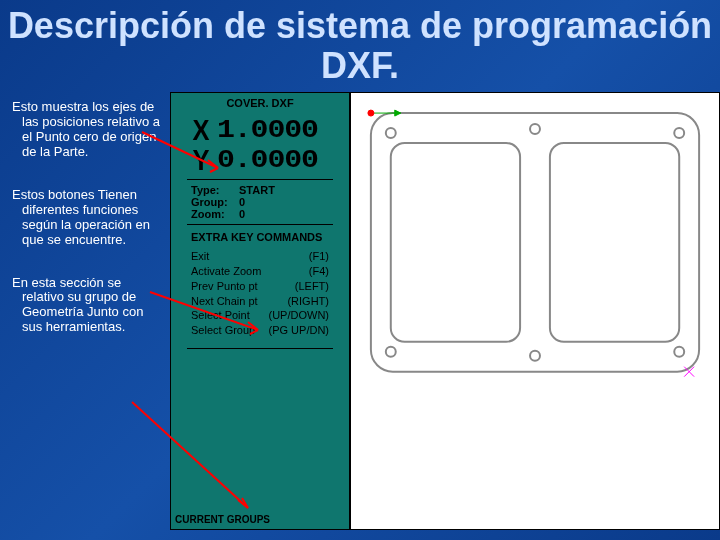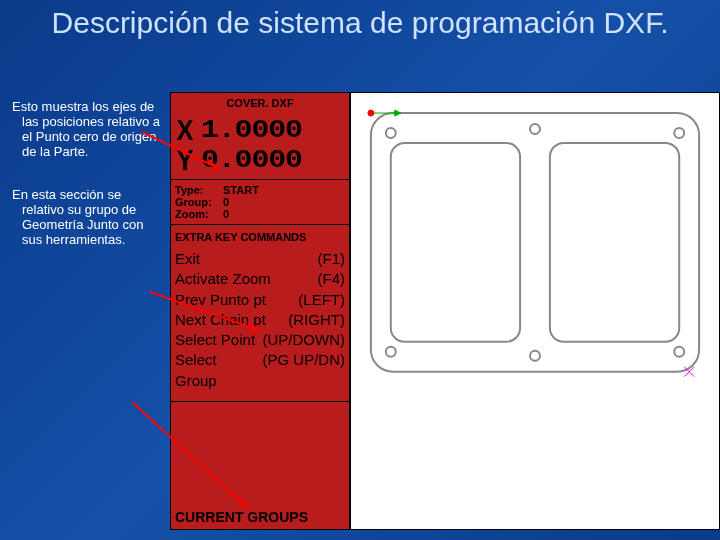--- a/index.html
+++ b/index.html
@@ -6,71 +6,71 @@
   body {
     width: 720px; height: 540px;
     background: linear-gradient(135deg, #0a3a8a 0%, #1550a8 50%, #0a3a8a 100%);
     font-family: Verdana, Arial, sans-serif;
     color: #fff;
     overflow: hidden;
     position: relative;
   }
   .title {
     text-align: center;
-    font-size: 30px;
-    font-weight: normal;
+    font-size: 36px;
+    font-weight: bold;
     color: #cfe2ff;
     padding: 6px 0 2px;
     line-height: 1.1;
   }
   .main {
     position: absolute;
     top: 92px; left: 0; right: 0; bottom: 0;
     display: flex;
   }
   .sidebar {
     width: 170px;
     padding: 8px 6px 8px 4px;
     font-size: 13px;
     color: #fff;
     line-height: 1.15;
   }
   .sidebar p { margin-bottom: 28px; text-indent: -10px; padding-left: 18px; }
   .panel {
-    background: #b91c1c;
+    background: #0f766e;
     color: #000;
     width: 180px;
     height: 438px;
     border: 1px solid #000;
     position: relative;
     font-family: "Arial", sans-serif;
     font-size: 11px;
-    padding: 2px 4px;
+    padding: 2px 20px;
   }
   .panel .filename { font-weight: bold; text-align: center; font-size: 11px; margin: 2px 0 6px; }
   .axis-row { display: flex; align-items: center; gap: 6px; height: 30px; }
   .axis-letter {
     font-family: "Arial Narrow", sans-serif;
     font-size: 30px; font-weight: bold; line-height: 1;
     width: 20px; text-align: center;
     transform: scaleX(0.85);
   }
   .axis-value {
     font-family: "Courier New", monospace;
     font-size: 26px; font-weight: bold; letter-spacing: -1px;
     transform: scaleX(1.15);
     transform-origin: left;
   }
   .divider { height: 1px; background: #000; margin: 4px -4px; }
   .info-line { font-weight: bold; font-size: 11px; display: flex; align-items: flex-end; }
   .info-line .lbl { width: 48px; }
   .section-head { font-weight: bold; font-size: 11px; margin-top: 6px; }
-  .cmd { font-size: 15px; display: flex; justify-content: space-between; line-height: 1.35; }
+  .cmd { font-size: 11px; display: flex; justify-content: space-between; line-height: 1.35; }
   .cmd span:last-child { font-weight: normal; }
-  .current-groups { position: absolute; bottom: 4px; left: 4px; font-weight: bold; font-size: 14px; }
+  .current-groups { position: absolute; bottom: 4px; left: 4px; font-weight: bold; font-size: 10px; }
   .canvas {
     flex: 1;
     background: #fff;
     border: 1px solid #000;
     height: 438px;
     position: relative;
     overflow: hidden;
   }
   .canvas svg { width: 100%; height: 100%; }
   .arrow {
@@ -94,20 +94,21 @@
   <path d="M110,40 L100,32 M110,40 L102,44" stroke="#ff0000" stroke-width="2"></path>
 </svg>
 <svg class="arrow" style="top:400px;left:130px" width="130" height="120">
   <path d="M2,2 L118,108" stroke="#ff0000" stroke-width="2"></path>
   <path d="M118,108 L108,100 M118,108 L112,98" stroke="#ff0000" stroke-width="2"></path>
 </svg>
 
 <div class="main">
   <div class="sidebar">
     <p>Esto muestra los ejes de las posiciones relativo a el Punto cero de origen de la Parte.</p>
+    <p>Estos botones Tienen diferentes funciones según la operación en que se encuentre.</p>
     <p>En esta sección se relativo su grupo de Geometría Junto con sus herramientas.</p>
   </div>
 
   <div class="panel">
     <div class="filename">COVER. DXF</div>
 
     <div class="axis-row">
       <div class="axis-letter">X</div>
       <div class="axis-value">1.0000</div>
     </div>

